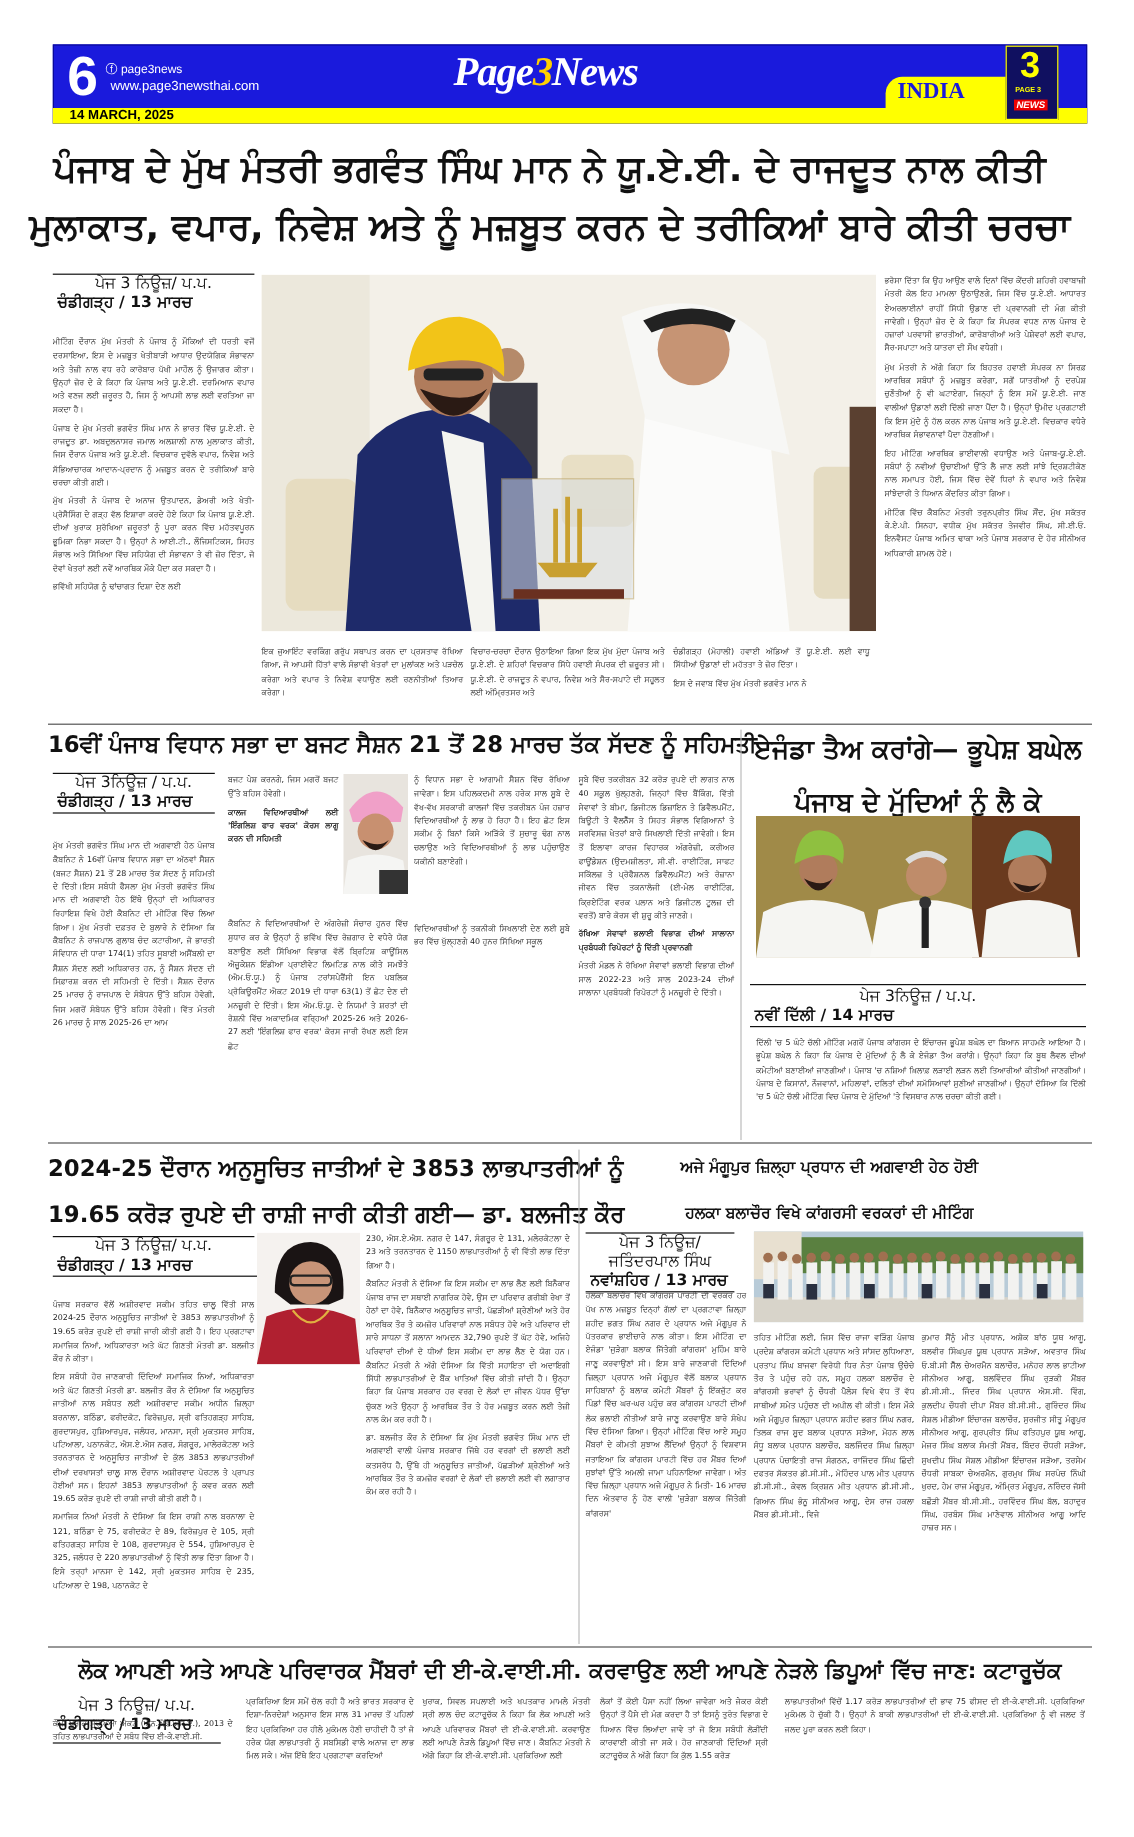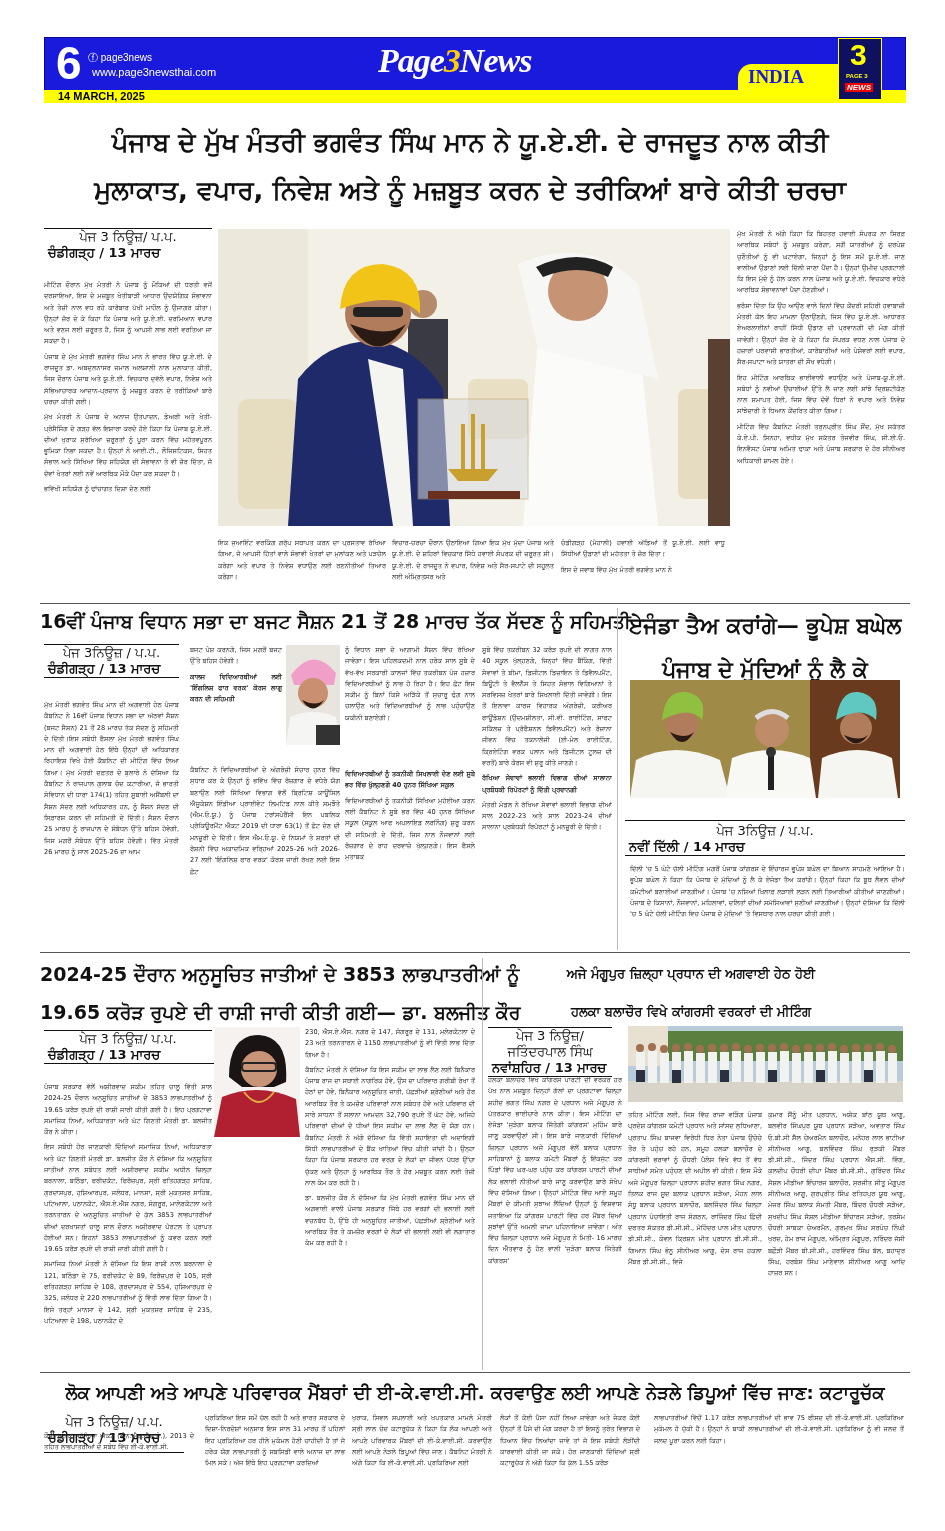--- a/index.html
+++ b/index.html
@@ -15,21 +15,21 @@
   .mh-brand { left: 378px; top: 42px; font: bold italic 34px "Liberation Serif", serif; color: #fff; letter-spacing: -1px; }
   .mh-brand .three { color: #ffd000; }
   .mh-indiabg { left: 738px; top: 64px; width: 126px; height: 28px; background: #ffff00; border-radius: 14px 0 0 0; }
   .mh-india { left: 748px; top: 66px; font: bold 19px "Liberation Serif", serif; color: #1a1adc; }
   .mh-logo { left: 838px; top: 38px; width: 44px; height: 62px; background: #101060; border: 1px solid #ffff00; }
   .mh-logo-3 { left: 850px; top: 38px; font: bold 30px "Liberation Sans", sans-serif; color: #ffff00; }
   .mh-logo-t { left: 846px; top: 73px; font: bold 6px "Liberation Sans", sans-serif; color: #ffff00; }
   .mh-logo-n { left: 845px; top: 83px; font: bold italic 8px "Liberation Sans", sans-serif; color: #fff; background: #e00; padding: 0 2px; }
   
   .hl { font-family: "DejaVu Sans", sans-serif; font-weight: bold; color: #111; text-align: center; white-space: nowrap; }
-  .hl1 { left: 36px; top: 118px; width: 868px; font-size: 26px; line-height: 48px; }
+  .hl1 { left: 24px; top: 118px; width: 868px; font-size: 30px; line-height: 48px; }
   .hl2 { left: 40px; top: 604px; width: 570px; font-size: 19px; line-height: 34px; }
   .hl3 { left: 620px; top: 604px; width: 290px; font-size: 22px; line-height: 44px; }
   .hl4 { left: 40px; top: 955px; width: 440px; font-size: 19px; line-height: 38px; }
   .hl5 { left: 480px; top: 955px; width: 422px; font-size: 13px; line-height: 38px; }
   .hl6 { left: 40px; top: 1376px; width: 870px; font-size: 18px; line-height: 34px; }
   
   .byline { font-size: 13px; line-height: 16px; }
   .byline .src { text-align: center; }
   .byline .loc { font-weight: bold; padding-left: 4px; }
   .rule { border-top: 1.5px solid #111; }
@@ -106,22 +106,22 @@
   </svg>
 </div>
 
 <div class="abs col" style="left:218px;top:538px;width:168px;">ਇਕ ਜੁਆਇੰਟ ਵਰਕਿੰਗ ਗਰੁੱਪ ਸਥਾਪਤ ਕਰਨ ਦਾ ਪ੍ਰਸਤਾਵ ਰੱਖਿਆ ਗਿਆ, ਜੋ ਆਪਸੀ ਹਿੱਤਾਂ ਵਾਲੇ ਸੰਭਾਵੀ ਖੇਤਰਾਂ ਦਾ ਮੁਲਾਂਕਣ ਅਤੇ ਪੜਚੋਲ ਕਰੇਗਾ ਅਤੇ ਵਪਾਰ ਤੇ ਨਿਵੇਸ਼ ਵਧਾਉਣ ਲਈ ਰਣਨੀਤੀਆਂ ਤਿਆਰ ਕਰੇਗਾ।</div>
 <div class="abs col" style="left:392px;top:538px;width:162px;">ਵਿਚਾਰ-ਚਰਚਾ ਦੌਰਾਨ ਉਠਾਇਆ ਗਿਆ ਇਕ ਮੁੱਖ ਮੁੱਦਾ ਪੰਜਾਬ ਅਤੇ ਯੂ.ਏ.ਈ. ਦੇ ਸ਼ਹਿਰਾਂ ਵਿਚਕਾਰ ਸਿੱਧੇ ਹਵਾਈ ਸੰਪਰਕ ਦੀ ਜ਼ਰੂਰਤ ਸੀ। ਯੂ.ਏ.ਈ. ਦੇ ਰਾਜਦੂਤ ਨੇ ਵਪਾਰ, ਨਿਵੇਸ਼ ਅਤੇ ਸੈਰ-ਸਪਾਟੇ ਦੀ ਸਹੂਲਤ ਲਈ ਅੰਮ੍ਰਿਤਸਰ ਅਤੇ</div>
 <div class="abs col" style="left:561px;top:538px;width:164px;">
   <p>ਚੰਡੀਗੜ੍ਹ (ਮੋਹਾਲੀ) ਹਵਾਈ ਅੱਡਿਆਂ ਤੋਂ ਯੂ.ਏ.ਈ. ਲਈ ਵਾਧੂ ਸਿੱਧੀਆਂ ਉਡਾਣਾਂ ਦੀ ਮਹੱਤਤਾ ਤੇ ਜ਼ੋਰ ਦਿੱਤਾ।</p>
   <p>ਇਸ ਦੇ ਜਵਾਬ ਵਿੱਚ ਮੁੱਖ ਮੰਤਰੀ ਭਗਵੰਤ ਮਾਨ ਨੇ</p>
 </div>
 <div class="abs col" style="left:737px;top:229px;width:168px;height:370px;overflow:hidden;">
+  <p>ਭਰੋਸਾ ਦਿੱਤਾ ਕਿ ਉਹ ਆਉਣ ਵਾਲੇ ਦਿਨਾਂ ਵਿੱਚ ਕੇਂਦਰੀ ਸ਼ਹਿਰੀ ਹਵਾਬਾਜ਼ੀ ਮੰਤਰੀ ਕੋਲ ਇਹ ਮਾਮਲਾ ਉਠਾਉਣਗੇ, ਜਿਸ ਵਿੱਚ ਯੂ.ਏ.ਈ. ਆਧਾਰਤ ਏਅਰਲਾਈਨਾਂ ਰਾਹੀਂ ਸਿੱਧੀ ਉਡਾਣ ਦੀ ਪ੍ਰਵਾਨਗੀ ਦੀ ਮੰਗ ਕੀਤੀ ਜਾਵੇਗੀ। ਉਨ੍ਹਾਂ ਜ਼ੋਰ ਦੇ ਕੇ ਕਿਹਾ ਕਿ ਸੰਪਰਕ ਵਧਣ ਨਾਲ ਪੰਜਾਬ ਦੇ ਹਜ਼ਾਰਾਂ ਪਰਵਾਸੀ ਭਾਰਤੀਆਂ, ਕਾਰੋਬਾਰੀਆਂ ਅਤੇ ਪੇਸ਼ੇਵਰਾਂ ਲਈ ਵਪਾਰ, ਸੈਰ-ਸਪਾਟਾ ਅਤੇ ਯਾਤਰਾ ਦੀ ਸੌਖ ਵਧੇਗੀ।</p>
   <p>ਮੁੱਖ ਮੰਤਰੀ ਨੇ ਅੱਗੇ ਕਿਹਾ ਕਿ ਬਿਹਤਰ ਹਵਾਈ ਸੰਪਰਕ ਨਾ ਸਿਰਫ਼ ਆਰਥਿਕ ਸਬੰਧਾਂ ਨੂੰ ਮਜ਼ਬੂਤ ਕਰੇਗਾ, ਸਗੋਂ ਯਾਤਰੀਆਂ ਨੂੰ ਦਰਪੇਸ਼ ਚੁਣੌਤੀਆਂ ਨੂੰ ਵੀ ਘਟਾਏਗਾ, ਜਿਨ੍ਹਾਂ ਨੂੰ ਇਸ ਸਮੇਂ ਯੂ.ਏ.ਈ. ਜਾਣ ਵਾਲੀਆਂ ਉਡਾਣਾਂ ਲਈ ਦਿੱਲੀ ਜਾਣਾ ਪੈਂਦਾ ਹੈ। ਉਨ੍ਹਾਂ ਉਮੀਦ ਪ੍ਰਗਟਾਈ ਕਿ ਇਸ ਮੁੱਦੇ ਨੂੰ ਹੱਲ ਕਰਨ ਨਾਲ ਪੰਜਾਬ ਅਤੇ ਯੂ.ਏ.ਈ. ਵਿਚਕਾਰ ਵਧੇਰੇ ਆਰਥਿਕ ਸੰਭਾਵਨਾਵਾਂ ਪੈਦਾ ਹੋਣਗੀਆਂ।</p>
-  <p>ਭਰੋਸਾ ਦਿੱਤਾ ਕਿ ਉਹ ਆਉਣ ਵਾਲੇ ਦਿਨਾਂ ਵਿੱਚ ਕੇਂਦਰੀ ਸ਼ਹਿਰੀ ਹਵਾਬਾਜ਼ੀ ਮੰਤਰੀ ਕੋਲ ਇਹ ਮਾਮਲਾ ਉਠਾਉਣਗੇ, ਜਿਸ ਵਿੱਚ ਯੂ.ਏ.ਈ. ਆਧਾਰਤ ਏਅਰਲਾਈਨਾਂ ਰਾਹੀਂ ਸਿੱਧੀ ਉਡਾਣ ਦੀ ਪ੍ਰਵਾਨਗੀ ਦੀ ਮੰਗ ਕੀਤੀ ਜਾਵੇਗੀ। ਉਨ੍ਹਾਂ ਜ਼ੋਰ ਦੇ ਕੇ ਕਿਹਾ ਕਿ ਸੰਪਰਕ ਵਧਣ ਨਾਲ ਪੰਜਾਬ ਦੇ ਹਜ਼ਾਰਾਂ ਪਰਵਾਸੀ ਭਾਰਤੀਆਂ, ਕਾਰੋਬਾਰੀਆਂ ਅਤੇ ਪੇਸ਼ੇਵਰਾਂ ਲਈ ਵਪਾਰ, ਸੈਰ-ਸਪਾਟਾ ਅਤੇ ਯਾਤਰਾ ਦੀ ਸੌਖ ਵਧੇਗੀ।</p>
   <p>ਇਹ ਮੀਟਿੰਗ ਆਰਥਿਕ ਭਾਈਵਾਲੀ ਵਧਾਉਣ ਅਤੇ ਪੰਜਾਬ-ਯੂ.ਏ.ਈ. ਸਬੰਧਾਂ ਨੂੰ ਨਵੀਆਂ ਉਚਾਈਆਂ ਉੱਤੇ ਲੈ ਜਾਣ ਲਈ ਸਾਂਝੇ ਦ੍ਰਿਸ਼ਟੀਕੋਣ ਨਾਲ ਸਮਾਪਤ ਹੋਈ, ਜਿਸ ਵਿੱਚ ਦੋਵੇਂ ਧਿਰਾਂ ਨੇ ਵਪਾਰ ਅਤੇ ਨਿਵੇਸ਼ ਸਾਂਝੇਦਾਰੀ ਤੇ ਧਿਆਨ ਕੇਂਦਰਿਤ ਕੀਤਾ ਗਿਆ।</p>
   <p>ਮੀਟਿੰਗ ਵਿੱਚ ਕੈਬਨਿਟ ਮੰਤਰੀ ਤਰੁਨਪ੍ਰੀਤ ਸਿੰਘ ਸੌਂਦ, ਮੁੱਖ ਸਕੱਤਰ ਕੇ.ਏ.ਪੀ. ਸਿਨਹਾ, ਵਧੀਕ ਮੁੱਖ ਸਕੱਤਰ ਤੇਜਵੀਰ ਸਿੰਘ, ਸੀ.ਈ.ਓ. ਇਨਵੈਸਟ ਪੰਜਾਬ ਅਮਿਤ ਢਾਕਾ ਅਤੇ ਪੰਜਾਬ ਸਰਕਾਰ ਦੇ ਹੋਰ ਸੀਨੀਅਰ ਅਧਿਕਾਰੀ ਸ਼ਾਮਲ ਹੋਏ।</p>
 </div>
 
 <div class="abs hr" style="left:40px;top:603px;width:870px;"></div>
 
 <div class="abs hl hl2">16ਵੀਂ ਪੰਜਾਬ ਵਿਧਾਨ ਸਭਾ ਦਾ ਬਜਟ ਸੈਸ਼ਨ 21 ਤੋਂ 28 ਮਾਰਚ ਤੱਕ ਸੱਦਣ ਨੂੰ ਸਹਿਮਤੀ</div>
 <div class="abs byline" style="left:44px;top:644px;width:135px;">
   <div class="rule"></div>
   <div class="src">ਪੇਜ 3ਨਿਊਜ਼ / ਪ.ਪ.</div>
@@ -140,22 +140,21 @@
     <rect x="30" y="80" width="24" height="20" fill="#333"></rect>
   </svg>
 </div>
 <div class="abs col" style="left:190px;top:645px;width:92px;">
   <p>ਬਜਟ ਪੇਸ਼ ਕਰਨਗੇ, ਜਿਸ ਮਗਰੋਂ ਬਜਟ ਉੱਤੇ ਬਹਿਸ ਹੋਵੇਗੀ।</p>
   <p style="font-weight:bold;">ਕਾਲਜ ਵਿਦਿਆਰਥੀਆਂ ਲਈ 'ਇੰਗਲਿਸ਼ ਫਾਰ ਵਰਕ' ਕੋਰਸ ਲਾਗੂ ਕਰਨ ਦੀ ਸਹਿਮਤੀ</p>
 </div>
 <div class="abs col" style="left:190px;top:765px;width:150px;height:185px;overflow:hidden;">ਕੈਬਨਿਟ ਨੇ ਵਿਦਿਆਰਥੀਆਂ ਦੇ ਅੰਗਰੇਜ਼ੀ ਸੰਚਾਰ ਹੁਨਰ ਵਿੱਚ ਸੁਧਾਰ ਕਰ ਕੇ ਉਨ੍ਹਾਂ ਨੂੰ ਭਵਿੱਖ ਵਿੱਚ ਰੋਜ਼ਗਾਰ ਦੇ ਵਧੇਰੇ ਯੋਗ ਬਣਾਉਣ ਲਈ ਸਿੱਖਿਆ ਵਿਭਾਗ ਵੱਲੋਂ ਬ੍ਰਿਟਿਸ਼ ਕਾਊਂਸਿਲ ਐਜੂਕੇਸ਼ਨ ਇੰਡੀਆ ਪ੍ਰਾਈਵੇਟ ਲਿਮਟਿਡ ਨਾਲ ਕੀਤੇ ਸਮਝੌਤੇ (ਐਮ.ਓ.ਯੂ.) ਨੂੰ ਪੰਜਾਬ ਟਰਾਂਸਪੇਰੈਂਸੀ ਇਨ ਪਬਲਿਕ ਪ੍ਰੋਕਿਊਰਮੈਂਟ ਐਕਟ 2019 ਦੀ ਧਾਰਾ 63(1) ਤੋਂ ਛੋਟ ਦੇਣ ਦੀ ਮਨਜ਼ੂਰੀ ਦੇ ਦਿੱਤੀ। ਇਸ ਐਮ.ਓ.ਯੂ. ਦੇ ਨਿਯਮਾਂ ਤੇ ਸ਼ਰਤਾਂ ਦੀ ਰੋਸ਼ਨੀ ਵਿੱਚ ਅਕਾਦਮਿਕ ਵਰ੍ਹਿਆਂ 2025-26 ਅਤੇ 2026-27 ਲਈ 'ਇੰਗਲਿਸ਼ ਫਾਰ ਵਰਕ' ਕੋਰਸ ਜਾਰੀ ਰੱਖਣ ਲਈ ਇਸ ਛੋਟ</div>
 <div class="abs col" style="left:345px;top:645px;width:130px;height:305px;overflow:hidden;">
   <p>ਨੂੰ ਵਿਧਾਨ ਸਭਾ ਦੇ ਆਗਾਮੀ ਸੈਸ਼ਨ ਵਿੱਚ ਰੱਖਿਆ ਜਾਵੇਗਾ। ਇਸ ਪਹਿਲਕਦਮੀ ਨਾਲ ਹਰੇਕ ਸਾਲ ਸੂਬੇ ਦੇ ਵੱਖ-ਵੱਖ ਸਰਕਾਰੀ ਕਾਲਜਾਂ ਵਿੱਚ ਤਕਰੀਬਨ ਪੰਜ ਹਜ਼ਾਰ ਵਿਦਿਆਰਥੀਆਂ ਨੂੰ ਲਾਭ ਹੋ ਰਿਹਾ ਹੈ। ਇਹ ਛੋਟ ਇਸ ਸਕੀਮ ਨੂੰ ਬਿਨਾਂ ਕਿਸੇ ਅੜਿੱਕੇ ਤੋਂ ਸੁਚਾਰੂ ਢੰਗ ਨਾਲ ਚਲਾਉਣ ਅਤੇ ਵਿਦਿਆਰਥੀਆਂ ਨੂੰ ਲਾਭ ਪਹੁੰਚਾਉਣ ਯਕੀਨੀ ਬਣਾਏਗੀ।</p>
-  <p style="font-weight:bold;margin-top:45px;">ਵਿਦਿਆਰਥੀਆਂ ਨੂੰ ਤਕਨੀਕੀ ਸਿਖਲਾਈ ਦੇਣ ਲਈ ਸੂਬੇ ਭਰ ਵਿੱਚ ਖੁੱਲ੍ਹਣਗੇ 40 ਹੁਨਰ ਸਿੱਖਿਆ ਸਕੂਲ</p>
-  <p>ਵਿਦਿਆਰਥੀਆਂ ਨੂੰ ਤਕਨੀਕੀ ਸਿੱਖਿਆ ਮੁਹੱਈਆ ਕਰਨ ਲਈ ਕੈਬਨਿਟ ਨੇ ਸੂਬੇ ਭਰ ਵਿੱਚ 40 ਹੁਨਰ ਸਿੱਖਿਆ ਸਕੂਲ (ਸਕੂਲ ਆਫ ਅਪਲਾਇਡ ਲਰਨਿੰਗ) ਸ਼ੁਰੂ ਕਰਨ ਦੀ ਸਹਿਮਤੀ ਦੇ ਦਿੱਤੀ, ਜਿਸ ਨਾਲ ਨੌਜਵਾਨਾਂ ਲਈ ਰੋਜ਼ਗਾਰ ਦੇ ਰਾਹ ਦਰਵਾਜ਼ੇ ਖੁੱਲ੍ਹਣਗੇ। ਇਸ ਫੈਸਲੇ ਮੁਤਾਬਕ</p>
+  <p style="font-weight:normal;margin-top:45px;">ਵਿਦਿਆਰਥੀਆਂ ਨੂੰ ਤਕਨੀਕੀ ਸਿਖਲਾਈ ਦੇਣ ਲਈ ਸੂਬੇ ਭਰ ਵਿੱਚ ਖੁੱਲ੍ਹਣਗੇ 40 ਹੁਨਰ ਸਿੱਖਿਆ ਸਕੂਲ</p>
 </div>
 <div class="abs col" style="left:482px;top:645px;width:130px;height:305px;overflow:hidden;">
   <p>ਸੂਬੇ ਵਿੱਚ ਤਕਰੀਬਨ 32 ਕਰੋੜ ਰੁਪਏ ਦੀ ਲਾਗਤ ਨਾਲ 40 ਸਕੂਲ ਖੁੱਲ੍ਹਣਗੇ, ਜਿਨ੍ਹਾਂ ਵਿੱਚ ਬੈਂਕਿੰਗ, ਵਿੱਤੀ ਸੇਵਾਵਾਂ ਤੇ ਬੀਮਾ, ਡਿਜੀਟਲ ਡਿਜ਼ਾਇਨ ਤੇ ਡਿਵੈਲਪਮੈਂਟ, ਬਿਊਟੀ ਤੇ ਵੈਲਨੈੱਸ ਤੇ ਸਿਹਤ ਸੰਭਾਲ ਵਿਗਿਆਨਾਂ ਤੇ ਸਰਵਿਸਜ਼ ਖੇਤਰਾਂ ਬਾਰੇ ਸਿਖਲਾਈ ਦਿੱਤੀ ਜਾਵੇਗੀ। ਇਸ ਤੋਂ ਇਲਾਵਾ ਕਾਰਜ ਵਿਹਾਰਕ ਅੰਗਰੇਜ਼ੀ, ਕਰੀਅਰ ਫਾਊਂਡੇਸ਼ਨ (ਉਦਮਸ਼ੀਲਤਾ, ਸੀ.ਵੀ. ਰਾਈਟਿੰਗ, ਸਾਫਟ ਸਕਿੱਲਜ਼ ਤੇ ਪ੍ਰੋਫੈਸ਼ਨਲ ਡਿਵੈਲਪਮੈਂਟ) ਅਤੇ ਰੋਜ਼ਾਨਾ ਜੀਵਨ ਵਿੱਚ ਤਕਨਾਲੋਜੀ (ਈ-ਮੇਲ ਰਾਈਟਿੰਗ, ਕ੍ਰਿਏਟਿੰਗ ਵਰਕ ਪਲਾਨ ਅਤੇ ਡਿਜੀਟਲ ਟੂਲਜ਼ ਦੀ ਵਰਤੋਂ) ਬਾਰੇ ਕੋਰਸ ਵੀ ਸ਼ੁਰੂ ਕੀਤੇ ਜਾਣਗੇ।</p>
   <p style="font-weight:bold;">ਰੱਖਿਆ ਸੇਵਾਵਾਂ ਭਲਾਈ ਵਿਭਾਗ ਦੀਆਂ ਸਾਲਾਨਾ ਪ੍ਰਬੰਧਕੀ ਰਿਪੋਰਟਾਂ ਨੂੰ ਦਿੱਤੀ ਪ੍ਰਵਾਨਗੀ</p>
   <p>ਮੰਤਰੀ ਮੰਡਲ ਨੇ ਰੱਖਿਆ ਸੇਵਾਵਾਂ ਭਲਾਈ ਵਿਭਾਗ ਦੀਆਂ ਸਾਲ 2022-23 ਅਤੇ ਸਾਲ 2023-24 ਦੀਆਂ ਸਾਲਾਨਾ ਪ੍ਰਬੰਧਕੀ ਰਿਪੋਰਟਾਂ ਨੂੰ ਮਨਜ਼ੂਰੀ ਦੇ ਦਿੱਤੀ।</p>
 </div>
 
 <div class="abs divider" style="left:617px;top:608px;height:342px;"></div>
 
 <div class="abs hl hl3">
@@ -215,21 +214,21 @@
   </svg>
 </div>
 <div class="abs col" style="left:44px;top:1082px;width:168px;height:286px;overflow:hidden;">
   <p>ਪੰਜਾਬ ਸਰਕਾਰ ਵੱਲੋਂ ਅਸ਼ੀਰਵਾਦ ਸਕੀਮ ਤਹਿਤ ਚਾਲੂ ਵਿੱਤੀ ਸਾਲ 2024-25 ਦੌਰਾਨ ਅਨੁਸੂਚਿਤ ਜਾਤੀਆਂ ਦੇ 3853 ਲਾਭਪਾਤਰੀਆਂ ਨੂੰ 19.65 ਕਰੋੜ ਰੁਪਏ ਦੀ ਰਾਸ਼ੀ ਜਾਰੀ ਕੀਤੀ ਗਈ ਹੈ। ਇਹ ਪ੍ਰਗਟਾਵਾ ਸਮਾਜਿਕ ਨਿਆਂ, ਅਧਿਕਾਰਤਾ ਅਤੇ ਘੱਟ ਗਿਣਤੀ ਮੰਤਰੀ ਡਾ. ਬਲਜੀਤ ਕੌਰ ਨੇ ਕੀਤਾ।</p>
   <p>ਇਸ ਸਬੰਧੀ ਹੋਰ ਜਾਣਕਾਰੀ ਦਿੰਦਿਆਂ ਸਮਾਜਿਕ ਨਿਆਂ, ਅਧਿਕਾਰਤਾ ਅਤੇ ਘੱਟ ਗਿਣਤੀ ਮੰਤਰੀ ਡਾ. ਬਲਜੀਤ ਕੌਰ ਨੇ ਦੱਸਿਆ ਕਿ ਅਨੁਸੂਚਿਤ ਜਾਤੀਆਂ ਨਾਲ ਸਬੰਧਤ ਲਈ ਅਸ਼ੀਰਵਾਦ ਸਕੀਮ ਅਧੀਨ ਜ਼ਿਲ੍ਹਾ ਬਰਨਾਲਾ, ਬਠਿੰਡਾ, ਫਰੀਦਕੋਟ, ਫਿਰੋਜ਼ਪੁਰ, ਸ੍ਰੀ ਫਤਿਹਗੜ੍ਹ ਸਾਹਿਬ, ਗੁਰਦਾਸਪੁਰ, ਹੁਸ਼ਿਆਰਪੁਰ, ਜਲੰਧਰ, ਮਾਨਸਾ, ਸ੍ਰੀ ਮੁਕਤਸਰ ਸਾਹਿਬ, ਪਟਿਆਲਾ, ਪਠਾਨਕੋਟ, ਐਸ.ਏ.ਐਸ ਨਗਰ, ਸੰਗਰੂਰ, ਮਾਲੇਰਕੋਟਲਾ ਅਤੇ ਤਰਨਤਾਰਨ ਦੇ ਅਨੁਸੂਚਿਤ ਜਾਤੀਆਂ ਦੇ ਕੁੱਲ 3853 ਲਾਭਪਾਤਰੀਆਂ ਦੀਆਂ ਦਰਖਾਸਤਾਂ ਚਾਲੂ ਸਾਲ ਦੌਰਾਨ ਅਸ਼ੀਰਵਾਦ ਪੋਰਟਲ ਤੇ ਪ੍ਰਾਪਤ ਹੋਈਆਂ ਸਨ। ਇਹਨਾਂ 3853 ਲਾਭਪਾਤਰੀਆਂ ਨੂੰ ਕਵਰ ਕਰਨ ਲਈ 19.65 ਕਰੋੜ ਰੁਪਏ ਦੀ ਰਾਸ਼ੀ ਜਾਰੀ ਕੀਤੀ ਗਈ ਹੈ।</p>
   <p>ਸਮਾਜਿਕ ਨਿਆਂ ਮੰਤਰੀ ਨੇ ਦੱਸਿਆ ਕਿ ਇਸ ਰਾਸ਼ੀ ਨਾਲ ਬਰਨਾਲਾ ਦੇ 121, ਬਠਿੰਡਾ ਦੇ 75, ਫਰੀਦਕੋਟ ਦੇ 89, ਫਿਰੋਜ਼ਪੁਰ ਦੇ 105, ਸ੍ਰੀ ਫਤਿਹਗੜ੍ਹ ਸਾਹਿਬ ਦੇ 108, ਗੁਰਦਾਸਪੁਰ ਦੇ 554, ਹੁਸ਼ਿਆਰਪੁਰ ਦੇ 325, ਜਲੰਧਰ ਦੇ 220 ਲਾਭਪਾਤਰੀਆਂ ਨੂੰ ਵਿੱਤੀ ਲਾਭ ਦਿੱਤਾ ਗਿਆ ਹੈ। ਇਸੇ ਤਰ੍ਹਾਂ ਮਾਨਸਾ ਦੇ 142, ਸ੍ਰੀ ਮੁਕਤਸਰ ਸਾਹਿਬ ਦੇ 235, ਪਟਿਆਲਾ ਦੇ 198, ਪਠਾਨਕੋਟ ਦੇ</p>
 </div>
 <div class="abs col" style="left:305px;top:1027px;width:170px;height:341px;overflow:hidden;">
   <p>230, ਐਸ.ਏ.ਐਸ. ਨਗਰ ਦੇ 147, ਸੰਗਰੂਰ ਦੇ 131, ਮਲੇਰਕੋਟਲਾ ਦੇ 23 ਅਤੇ ਤਰਨਤਾਰਨ ਦੇ 1150 ਲਾਭਪਾਤਰੀਆਂ ਨੂੰ ਵੀ ਵਿੱਤੀ ਲਾਭ ਦਿੱਤਾ ਗਿਆ ਹੈ।</p>
   <p>ਕੈਬਨਿਟ ਮੰਤਰੀ ਨੇ ਦੱਸਿਆ ਕਿ ਇਸ ਸਕੀਮ ਦਾ ਲਾਭ ਲੈਣ ਲਈ ਬਿਨੈਕਾਰ ਪੰਜਾਬ ਰਾਜ ਦਾ ਸਥਾਈ ਨਾਗਰਿਕ ਹੋਵੇ, ਉਸ ਦਾ ਪਰਿਵਾਰ ਗਰੀਬੀ ਰੇਖਾ ਤੋਂ ਹੇਠਾਂ ਦਾ ਹੋਵੇ, ਬਿਨੈਕਾਰ ਅਨੁਸੂਚਿਤ ਜਾਤੀ, ਪੱਛੜੀਆਂ ਸ਼੍ਰੇਣੀਆਂ ਅਤੇ ਹੋਰ ਆਰਥਿਕ ਤੌਰ ਤੇ ਕਮਜ਼ੋਰ ਪਰਿਵਾਰਾਂ ਨਾਲ ਸਬੰਧਤ ਹੋਵੇ ਅਤੇ ਪਰਿਵਾਰ ਦੀ ਸਾਰੇ ਸਾਧਨਾ ਤੋਂ ਸਲਾਨਾ ਆਮਦਨ 32,790 ਰੁਪਏ ਤੋਂ ਘੱਟ ਹੋਵੇ, ਅਜਿਹੇ ਪਰਿਵਾਰਾਂ ਦੀਆਂ ਦੋ ਧੀਆਂ ਇਸ ਸਕੀਮ ਦਾ ਲਾਭ ਲੈਣ ਦੇ ਯੋਗ ਹਨ। ਕੈਬਨਿਟ ਮੰਤਰੀ ਨੇ ਅੱਗੇ ਦੱਸਿਆ ਕਿ ਵਿੱਤੀ ਸਹਾਇਤਾ ਦੀ ਅਦਾਇਗੀ ਸਿੱਧੀ ਲਾਭਪਾਤਰੀਆਂ ਦੇ ਬੈਂਕ ਖਾਤਿਆਂ ਵਿੱਚ ਕੀਤੀ ਜਾਂਦੀ ਹੈ। ਉਨ੍ਹਾ ਕਿਹਾ ਕਿ ਪੰਜਾਬ ਸਰਕਾਰ ਹਰ ਵਰਗ ਦੇ ਲੋਕਾਂ ਦਾ ਜੀਵਨ ਪੱਧਰ ਉੱਚਾ ਚੁੱਕਣ ਅਤੇ ਉਨ੍ਹਾ ਨੂੰ ਆਰਥਿਕ ਤੌਰ ਤੇ ਹੋਰ ਮਜ਼ਬੂਤ ਕਰਨ ਲਈ ਤੇਜ਼ੀ ਨਾਲ ਕੰਮ ਕਰ ਰਹੀ ਹੈ।</p>
-  <p>ਡਾ. ਬਲਜੀਤ ਕੌਰ ਨੇ ਦੱਸਿਆ ਕਿ ਮੁੱਖ ਮੰਤਰੀ ਭਗਵੰਤ ਸਿੰਘ ਮਾਨ ਦੀ ਅਗਵਾਈ ਵਾਲੀ ਪੰਜਾਬ ਸਰਕਾਰ ਜਿੱਥੇ ਹਰ ਵਰਗਾਂ ਦੀ ਭਲਾਈ ਲਈ ਵਚਨਬੱਧ ਹੈ, ਉੱਥੇ ਹੀ ਅਨੁਸੂਚਿਤ ਜਾਤੀਆਂ, ਪੱਛੜੀਆਂ ਸ਼੍ਰੇਣੀਆਂ ਅਤੇ ਆਰਥਿਕ ਤੌਰ ਤੇ ਕਮਜ਼ੋਰ ਵਰਗਾਂ ਦੇ ਲੋਕਾਂ ਦੀ ਭਲਾਈ ਲਈ ਵੀ ਲਗਾਤਾਰ ਕੰਮ ਕਰ ਰਹੀ ਹੈ।</p>
+  <p>ਡਾ. ਬਲਜੀਤ ਕੌਰ ਨੇ ਦੱਸਿਆ ਕਿ ਮੁੱਖ ਮੰਤਰੀ ਭਗਵੰਤ ਸਿੰਘ ਮਾਨ ਦੀ ਅਗਵਾਈ ਵਾਲੀ ਪੰਜਾਬ ਸਰਕਾਰ ਜਿੱਥੇ ਹਰ ਵਰਗਾਂ ਦੀ ਭਲਾਈ ਲਈ ਕਤਸਰੱਧ ਹੈ, ਉੱਥੇ ਹੀ ਅਨੁਸੂਚਿਤ ਜਾਤੀਆਂ, ਪੱਛੜੀਆਂ ਸ਼੍ਰੇਣੀਆਂ ਅਤੇ ਆਰਥਿਕ ਤੌਰ ਤੇ ਕਮਜ਼ੋਰ ਵਰਗਾਂ ਦੇ ਲੋਕਾਂ ਦੀ ਭਲਾਈ ਲਈ ਵੀ ਲਗਾਤਾਰ ਕੰਮ ਕਰ ਰਹੀ ਹੈ।</p>
 </div>
 
 <div class="abs divider" style="left:482px;top:958px;height:412px;"></div>
 
 <div class="abs hl hl5">
   <div>ਅਜੇ ਮੰਗੂਪੁਰ ਜ਼ਿਲ੍ਹਾ ਪ੍ਰਧਾਨ ਦੀ ਅਗਵਾਈ ਹੇਠ ਹੋਈ</div>
   <div>ਹਲਕਾ ਬਲਾਚੌਰ ਵਿਖੇ ਕਾਂਗਰਸੀ ਵਰਕਰਾਂ ਦੀ ਮੀਟਿੰਗ</div>
 </div>
 <div class="abs byline" style="left:488px;top:1027px;width:124px;">
   <div class="rule"></div>

